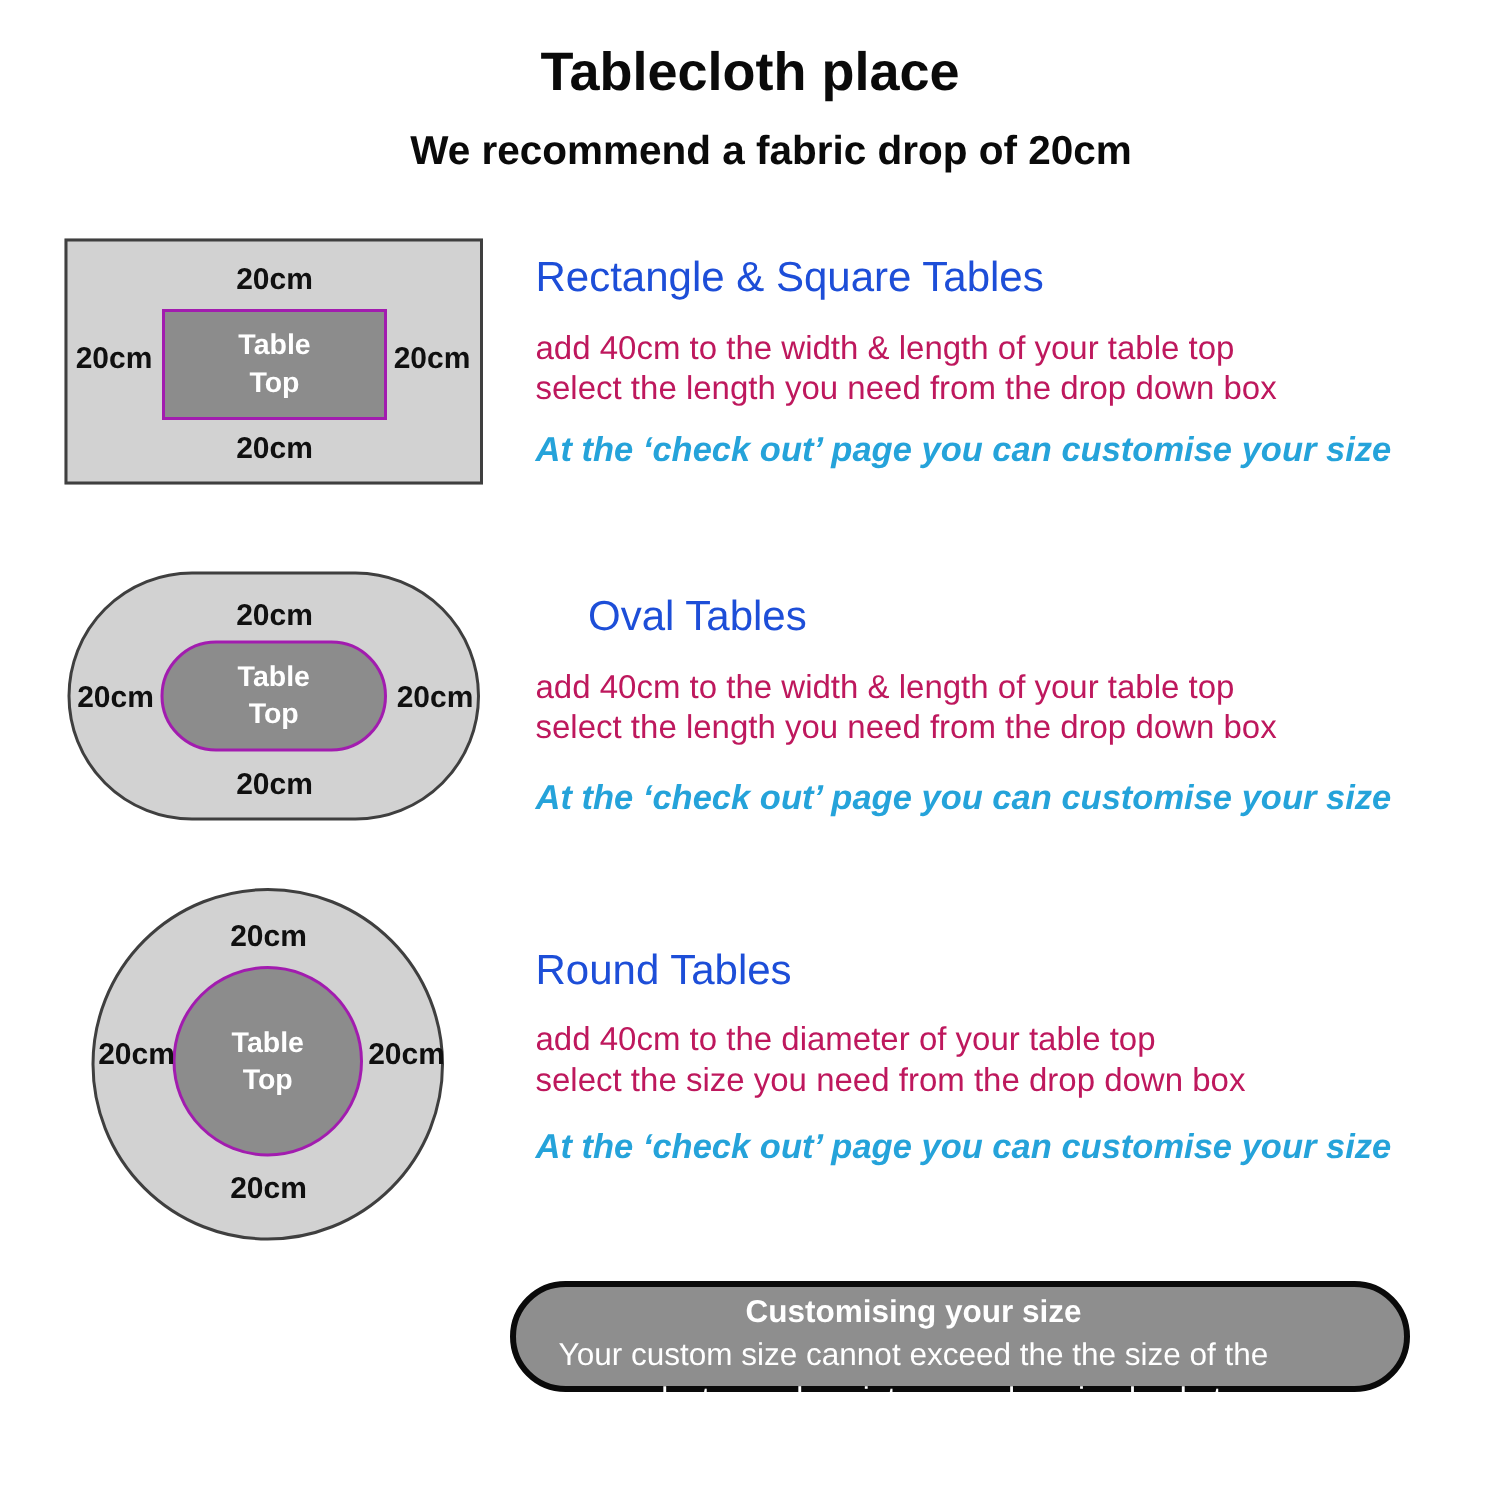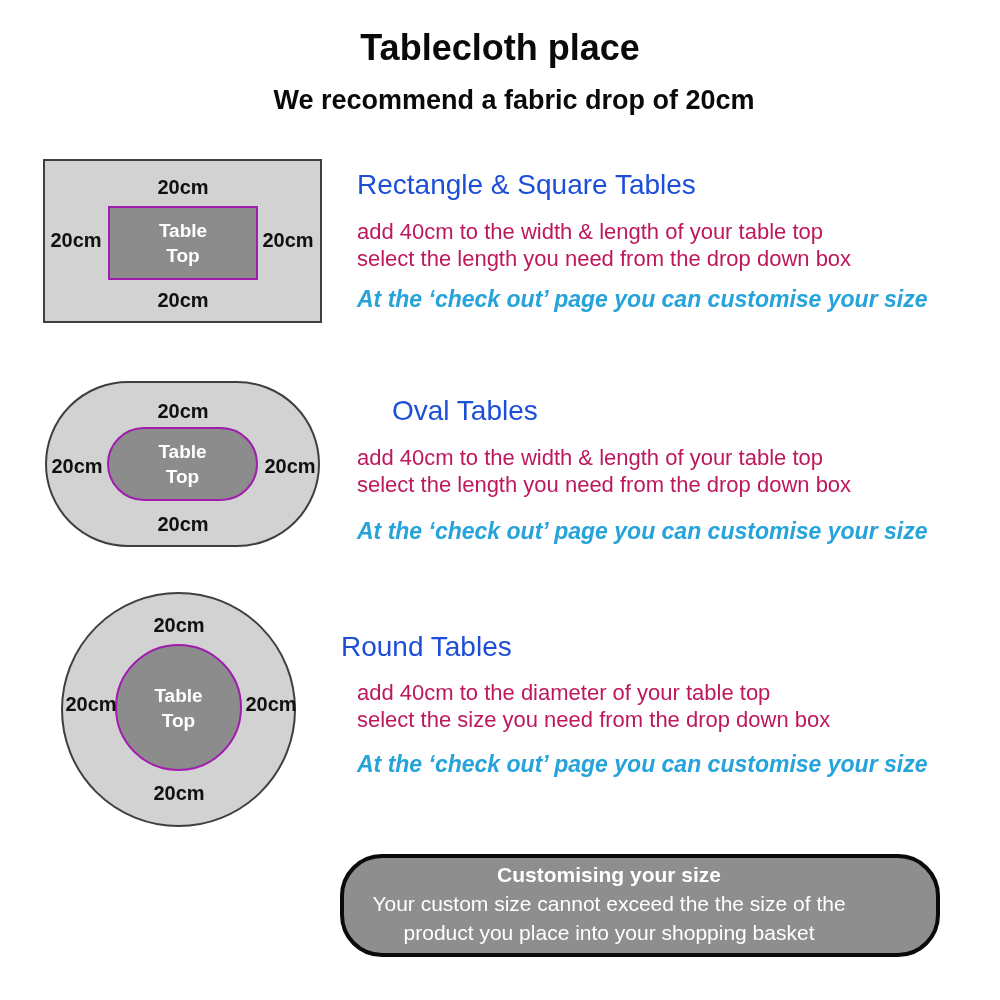--- a/index.html
+++ b/index.html
@@ -36,21 +36,21 @@
     position:absolute; font-size:28px; line-height:34px; color:#1d4ed8; white-space:nowrap;text-align:right;
   }
   .sec-body {
     position:absolute; font-size:22px; line-height:27px; color:#be185d; white-space:nowrap;
   }
   .sec-note {
     position:absolute; font-size:23px; line-height:27px; font-weight:bold; font-style:italic;
     color:var(--note_blue, #25a3da); white-space:nowrap;
   }
   .footer-box {
-    position:absolute; left:340px; top:854px; width:600px; height:103px;
+    position:absolute; left:340px; top:854px; width:600px; height:74px;
     box-sizing:border-box; background:var(--footer_bg, #8e8e8e);
     border:4px solid #0a0a0a; border-radius:42px;
     color:#ffffff; text-align:center; padding:2px 70px 0 8px;
   }
   .footer-box .fh { font-size:21px; font-weight:bold; line-height:29px; white-space:nowrap; }
   .footer-box .fl { font-size:21px; line-height:29px; white-space:nowrap; }
 </style>
 </head>
 <body>
 
@@ -96,21 +96,21 @@
   <div class="cloth" style="left:61px; top:592px; width:235px; height:235px; border-radius:50%;">
     <div class="tabletop" style="left:52px; top:50px; width:127px; height:127px; border-radius:50%;">
       <div class="tt">Table Top</div>
     </div>
     <span class="drop" style="left:116px; top:31px;">20cm</span>
     <span class="drop" style="left:28px;  top:110px;">20cm</span>
     <span class="drop" style="left:208px; top:110px;">20cm</span>
     <span class="drop" style="left:116px; top:199px;">20cm</span>
   </div>
 
-  <div class="sec-head" style="left:341px; top:630px;">Round Tables</div>
+  <div class="sec-head" style="left:357px; top:630px;">Round Tables</div>
   <div class="sec-body" style="left:357px; top:679px;">
     <div>add 40cm to the diameter of your table top</div>
     <div>select the size you need from the drop down box</div>
   </div>
   <div class="sec-note" style="left:357px; top:751px;">At the ‘check out’ page you can customise your size</div>
 
   <div class="footer-box">
     <div class="fh">Customising your size</div>
     <div class="fl">Your custom size cannot exceed the the size of the</div>
     <div class="fl">product you place into your shopping basket</div>

